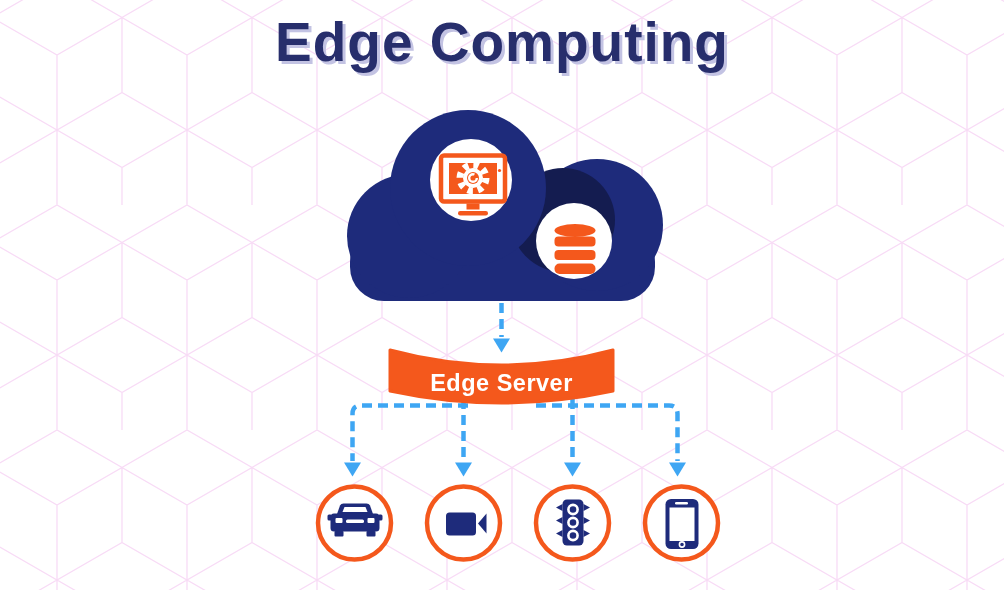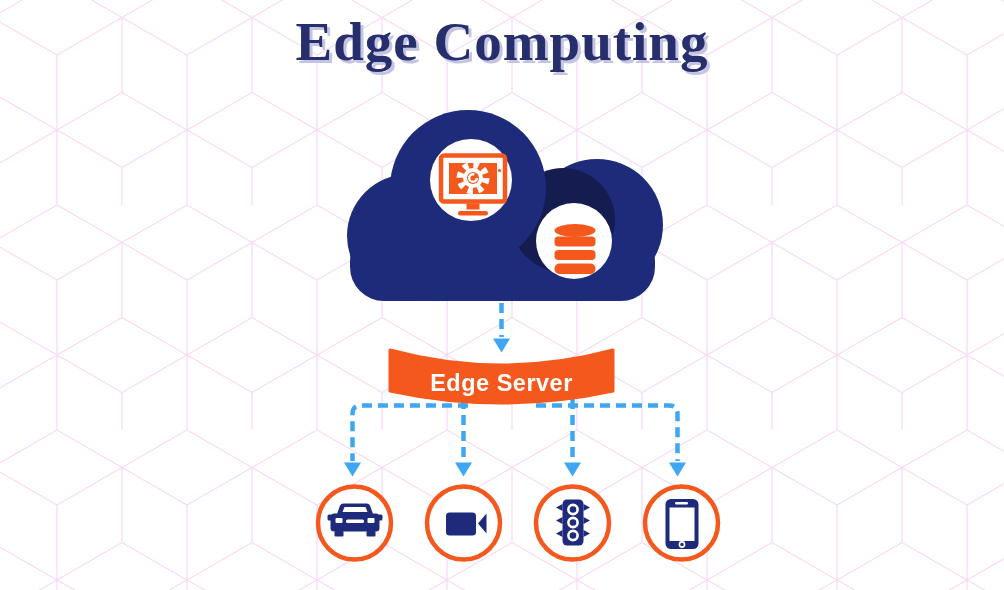--- a/index.html
+++ b/index.html
@@ -7,21 +7,21 @@
     position:relative;
     width:1004px;height:590px;
     overflow:hidden;
     background:#ffffff;
     font-family:"Liberation Sans", sans-serif;
   }
   .bg-pattern{position:absolute;left:0;top:0;}
   .title{
     position:absolute;left:0;top:10px;width:100%;
     margin:0;text-align:center;
-    font-family:Liberation Serif, serif;
+    font-family:Liberation Sans, sans-serif;
     font-weight:700;font-size:55px;letter-spacing:1px;
     color:#272E6C;
     text-shadow:3px 3px 0 #C3C3E3;
   }
   .diagram{position:absolute;left:0;top:0;}
   .ribbon-label{
     font-family:"Liberation Sans", sans-serif;
     font-weight:700;font-size:23.5px;letter-spacing:.5px;
   }
 </style>

